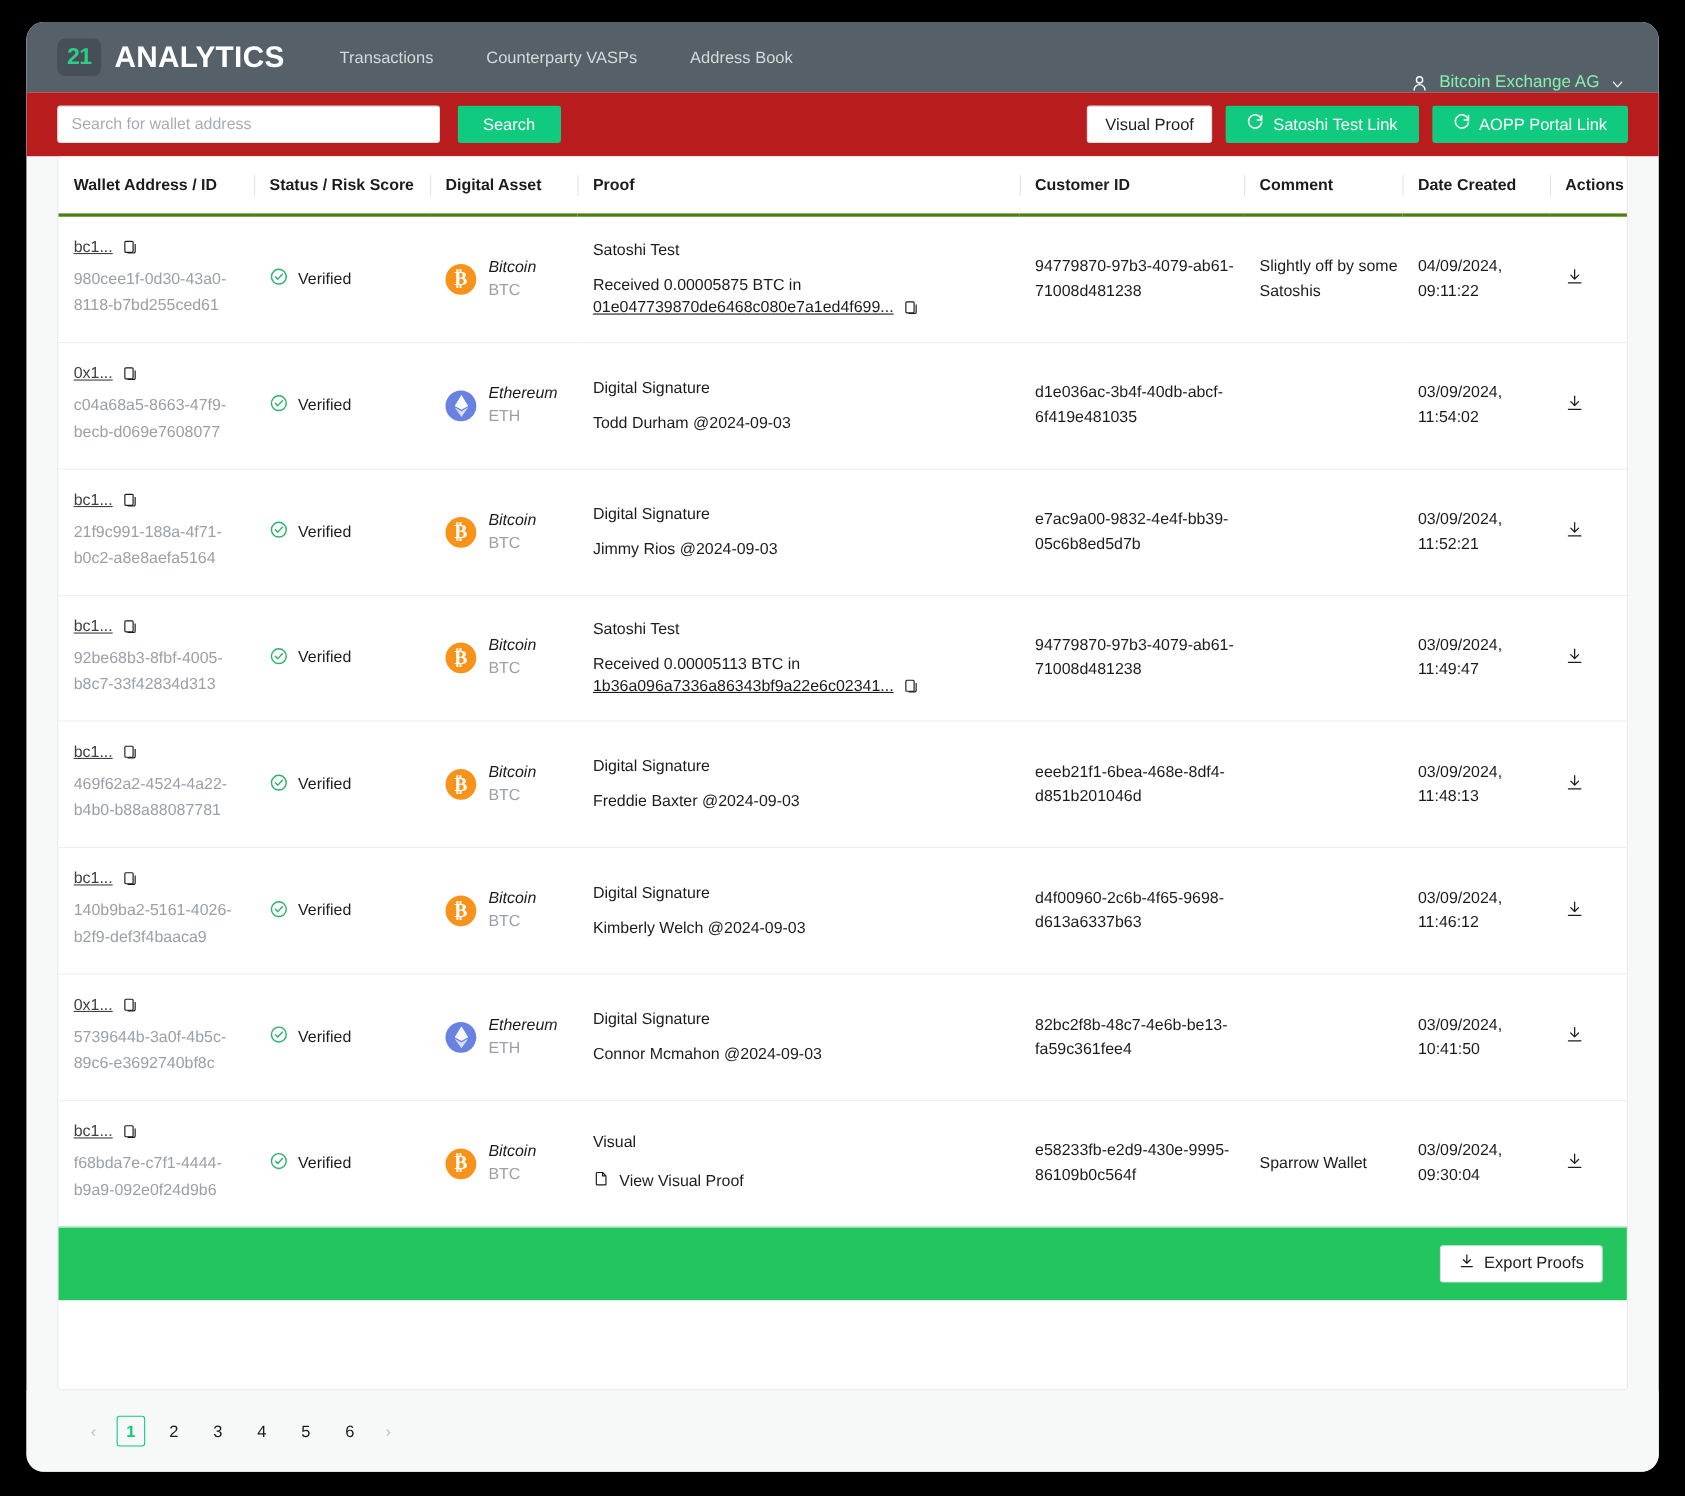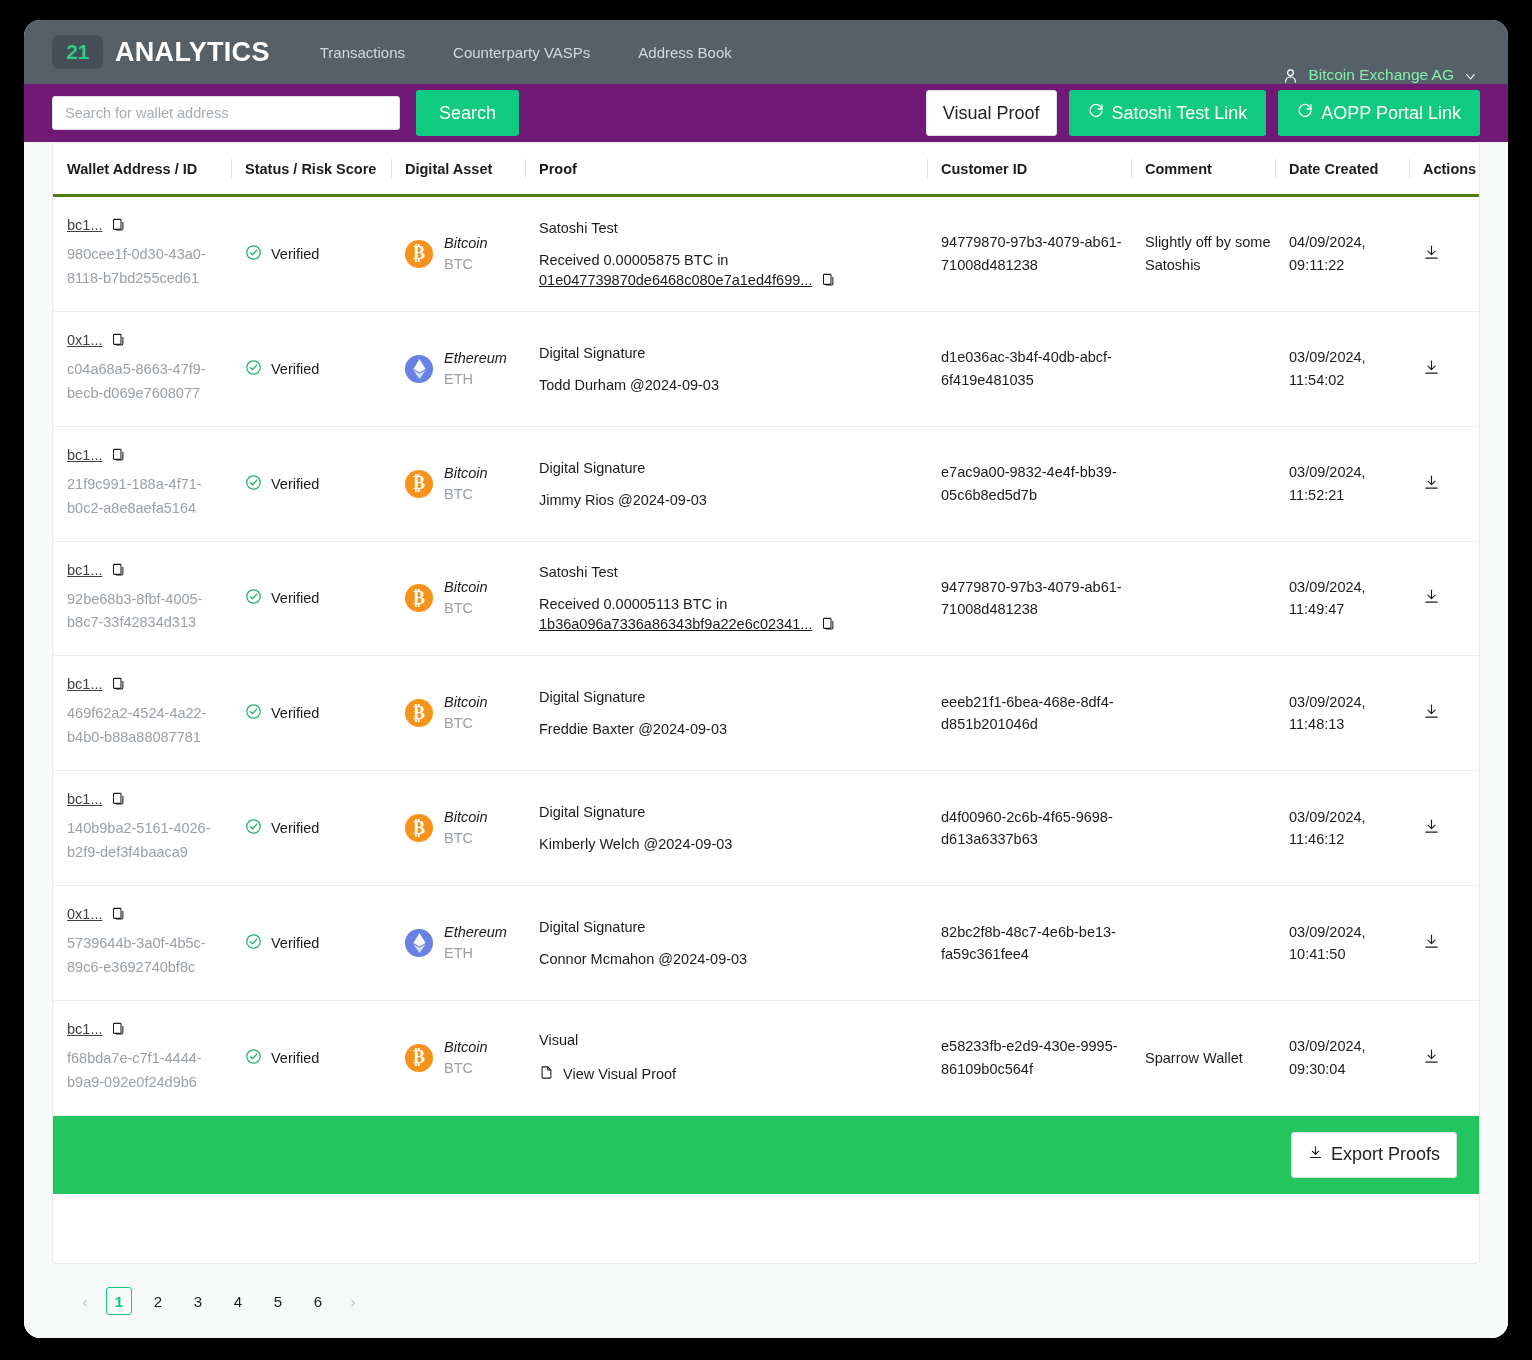--- a/index.html
+++ b/index.html
@@ -34,21 +34,21 @@
     flex: 0 0 auto;
   }
   .brand {
     display: flex;
     align-items: center;
     gap: 12px;
     padding-left: 28px;
     padding-right: 26px;
   }
   .brand-badge {
-    width: 51px; height: 34px;
+    width: 40px; height: 34px;
     background: #474f56;
     border-radius: 7px;
     display: flex; align-items: center; justify-content: center;
     color: #2ecc8a;
     font-size: 21px;
     font-weight: bold;
     letter-spacing: -0.5px;
   }
   .brand-name {
     color: #ffffff;
@@ -80,38 +80,38 @@
   }
   .nav-user svg { display: block; }
 
   
   .toolbar {
     flex: 0 0 auto;
     height: 58px;
     display: flex;
     align-items: center;
     padding: 0 28px;
-    background: #701a75;
+    background: #b91c1c;
   }
   .search-input {
     width: 348px;
     height: 34px;
     border: 1px solid #dcdfe2;
     border-radius: 3px;
     background: #ffffff;
     padding: 0 12px;
     font-size: 14.5px;
     color: #2b2b2b;
     font-family: "Liberation Sans", sans-serif;
   }
   .search-input::placeholder { color: #a7adb2; }
   .btn {
-    height: 46px;
+    height: 34px;
     border-radius: 3px;
-    font-size: 18px;
+    font-size: 15px;
     display: inline-flex;
     align-items: center;
     justify-content: center;
     gap: 8px;
     cursor: pointer;
     border: 1px solid transparent;
     font-family: "Liberation Sans", sans-serif;
     white-space: nowrap;
   }
   .btn-green { background: #0fca7f; color: #fff; padding: 0 18px; }

